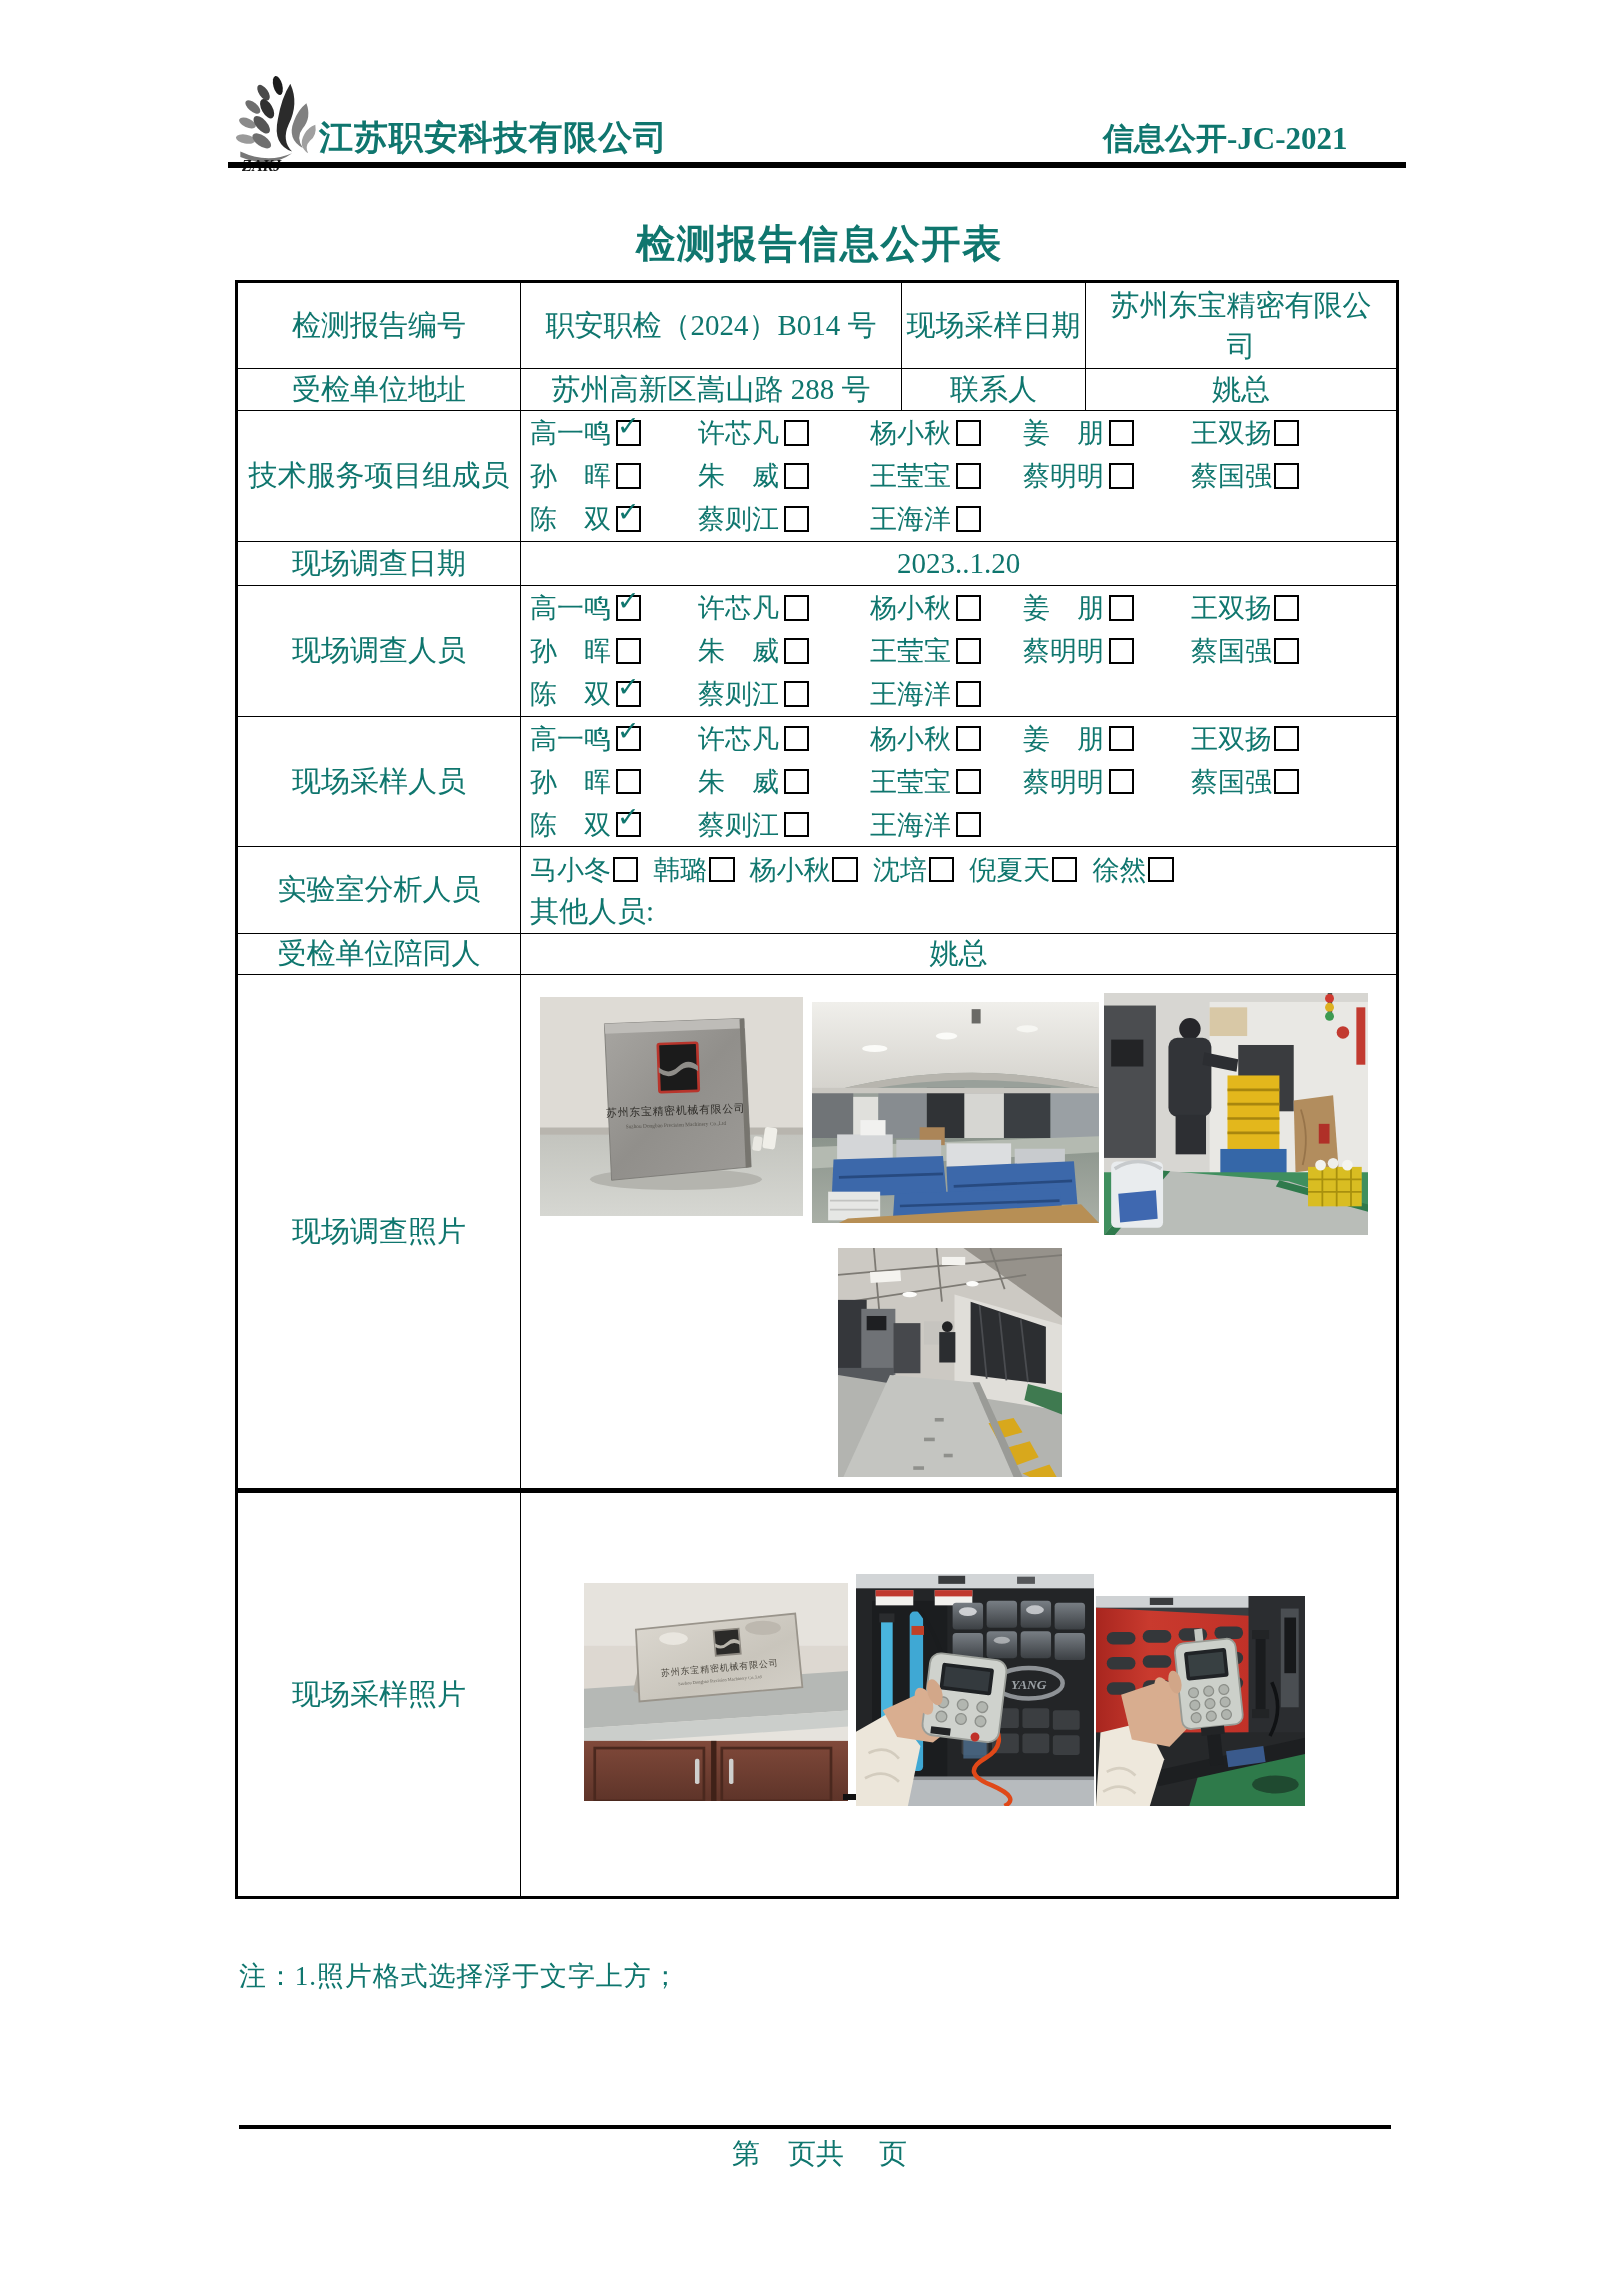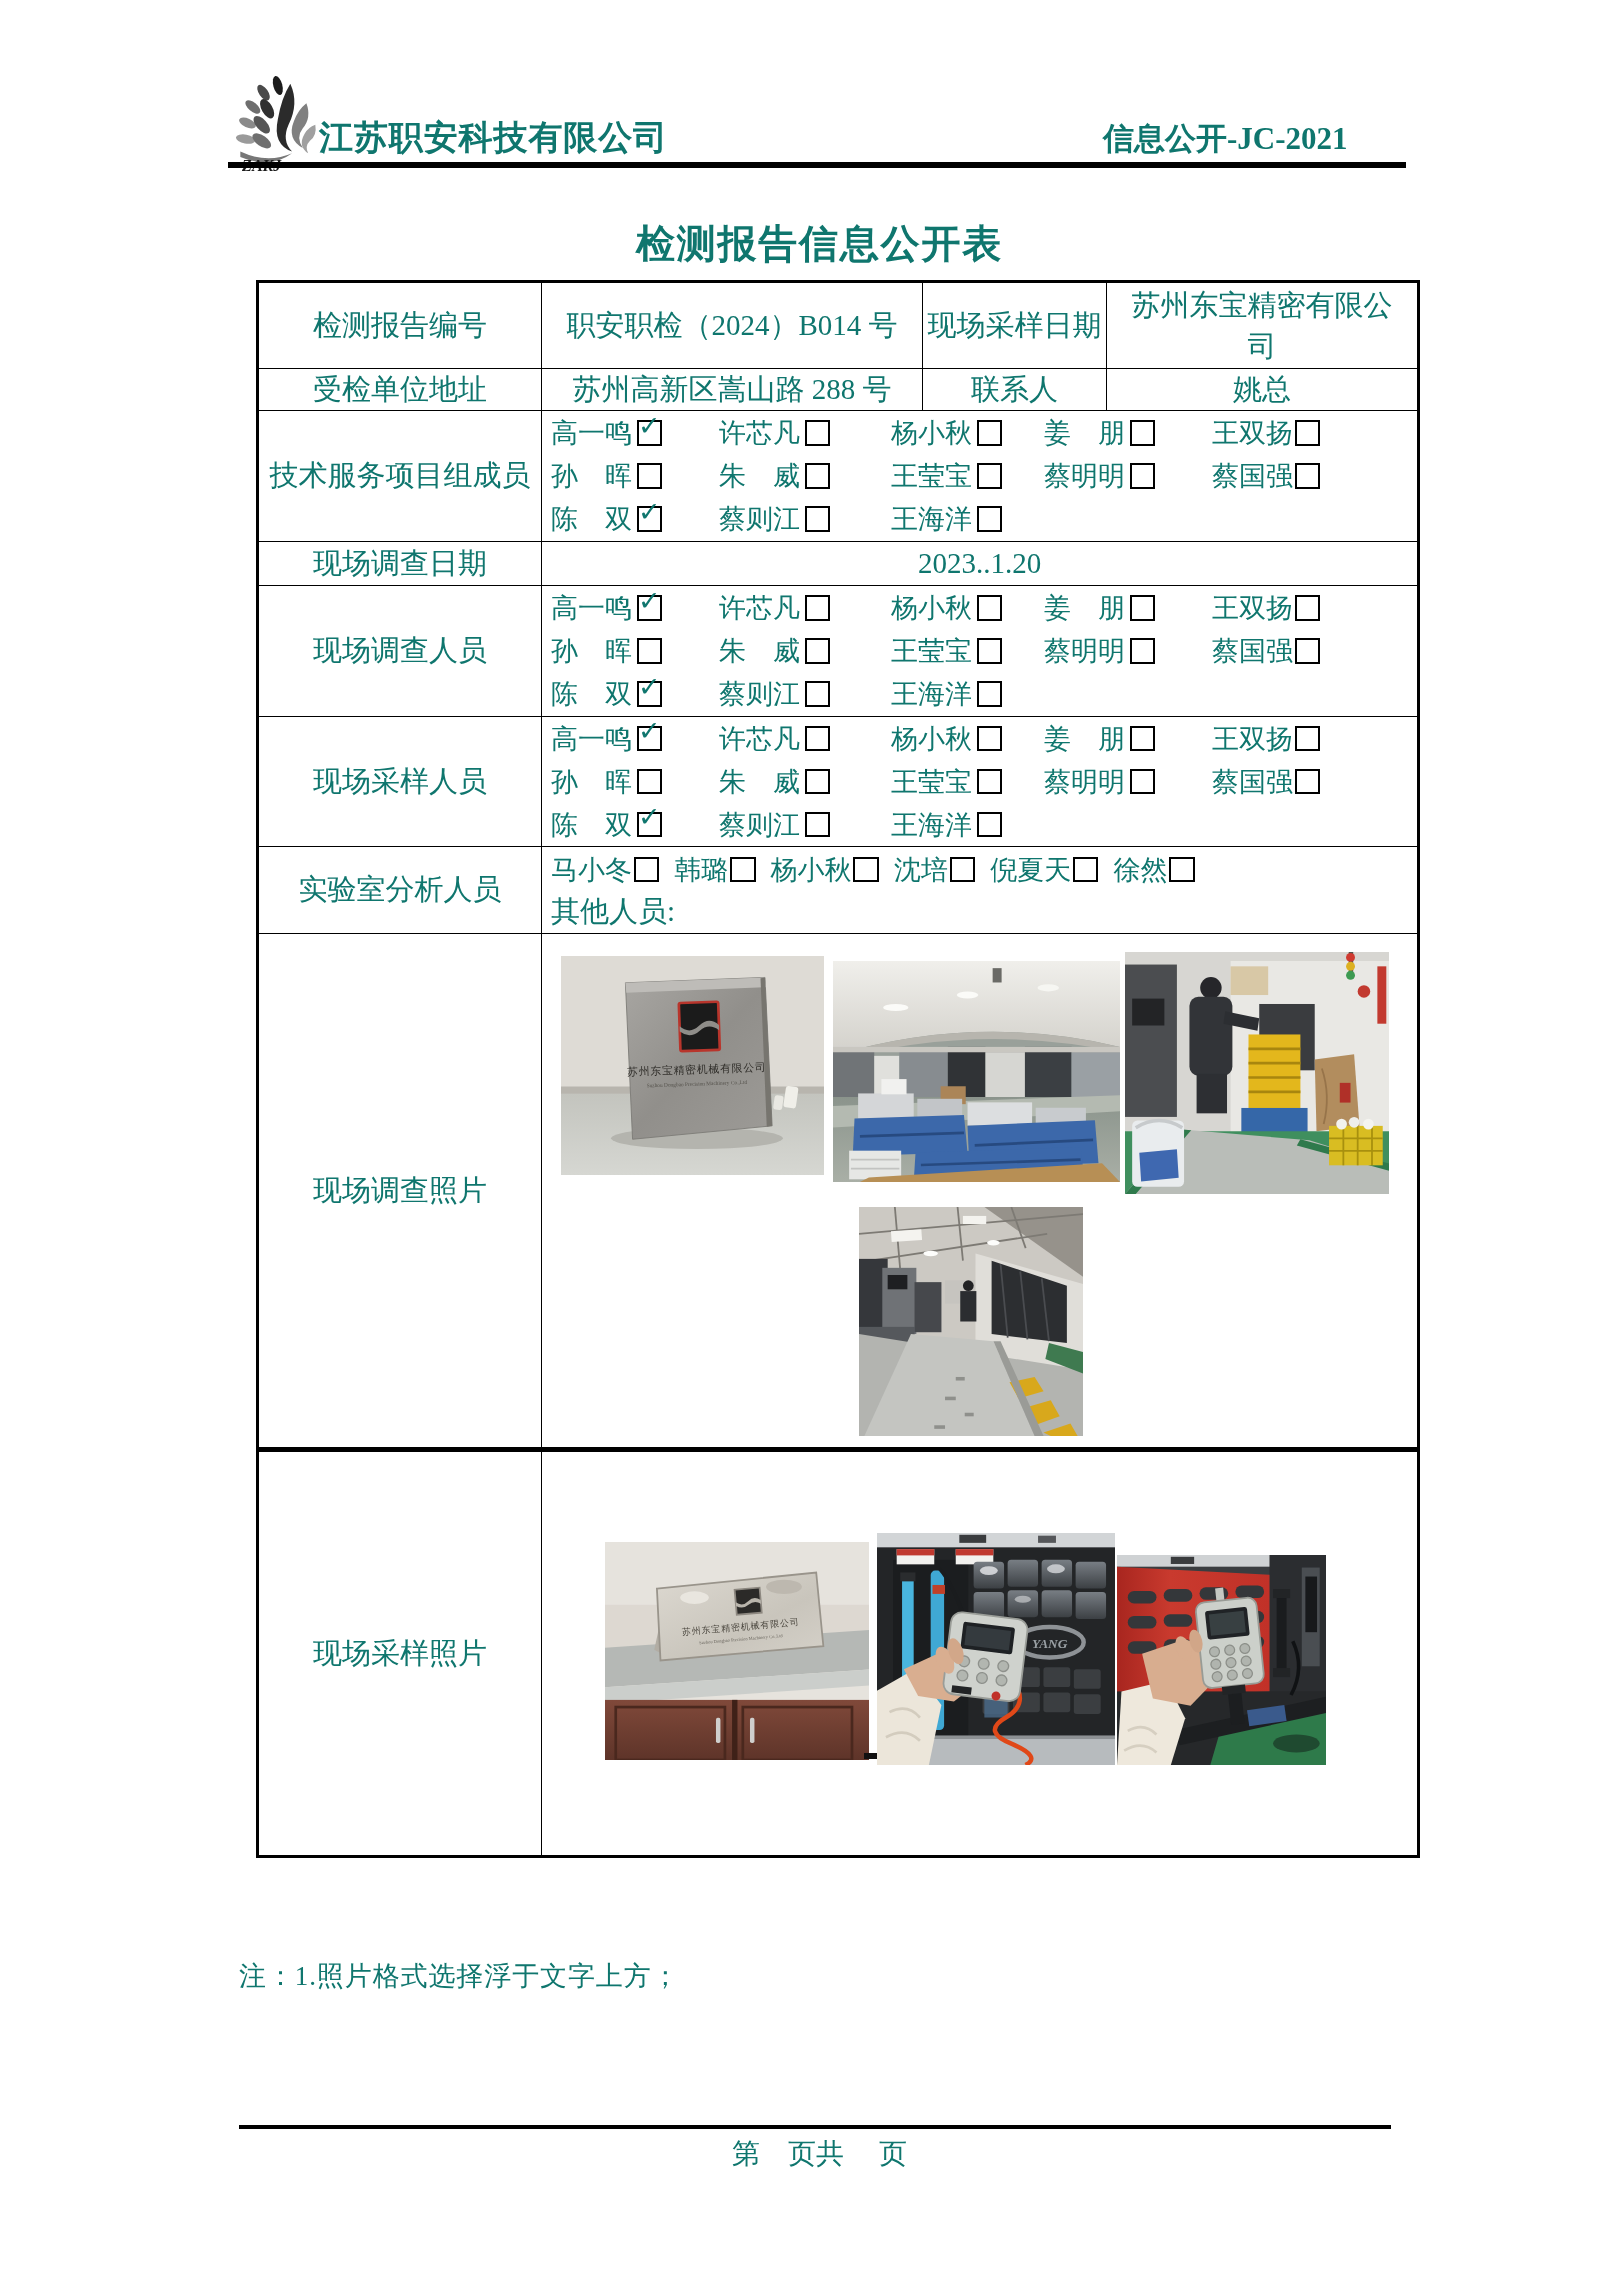--- a/index.html
+++ b/index.html
@@ -7,21 +7,21 @@
         font-family:"Liberation Serif","DejaVu Serif",serif;color:#0f766e;}
   
   .hdr-logo{position:absolute;left:231px;top:73px;width:99px;height:100px;}
   .hdr-company{position:absolute;left:319px;top:115px;font-size:34px;font-weight:bold;letter-spacing:0.9px;}
   .hdr-code{position:absolute;top:118px;left:1103px;font-size:31px;font-weight:bold;}
   .hdr-line{position:absolute;left:228px;top:162px;width:1178px;height:6.3px;background:#000;}
   
   .doc-title{position:absolute;left:239px;top:217px;width:1161px;text-align:center;
              font-size:39px;font-weight:bold;letter-spacing:1.8px;}
   
-  .tbl-wrap{position:absolute;left:256px;top:280px;}
+  .tbl-wrap{position:absolute;left:235px;top:280px;}
   table.main{border-collapse:collapse;table-layout:fixed;width:1161px;border:3.6px solid #000;}
   table.main td{border:1.8px solid #000;font-size:29px;overflow:hidden;}
   td.lbl{text-align:center;vertical-align:middle;padding:0 3.6px;}
   td.val{text-align:center;vertical-align:middle;padding:0 5.4px;}
   td.val-wrap{text-align:center;vertical-align:middle;padding:0 23px;font-size:28px;line-height:1.4;}
   tr.bt6 td{border-top-width:5.4px;}
   
   td.cbcell{vertical-align:middle;padding:0;}
   .cb-line{height:43px;display:flex;align-items:center;padding-left:9px;}
   .cb-entry{display:flex;align-items:center;flex:0 0 auto;}
@@ -334,20 +334,24 @@
                   <span class="cb-entry">
                     <span class="cb-name">徐然</span>
                     <span class="cb-box"></span>
                   </span>
                 </div>
               </div>
           <div class="lab-line2">其他人员:</div>
         </td>
       </tr>
 
+      <tr style="height:38px">
+        <td class="lbl">受检单位陪同人</td>
+        <td class="val" colspan="3">姚总</td>
+      </tr>
 
       <tr style="height:516px">
         <td class="lbl">现场调查照片</td>
         <td class="photocell" colspan="3">
 
           <div class="photo" style="left:19px;top:22.4px;width:263px;height:219px">
             <svg viewBox="0 0 294 245" preserveAspectRatio="none" style="font-size:32px">
               <rect width="294" height="245" fill="#d8d5cf"></rect>
               <rect y="0" width="294" height="150" fill="#dedbd5"></rect>
               <rect y="146" width="294" height="10" fill="#b8b5ae"></rect>

